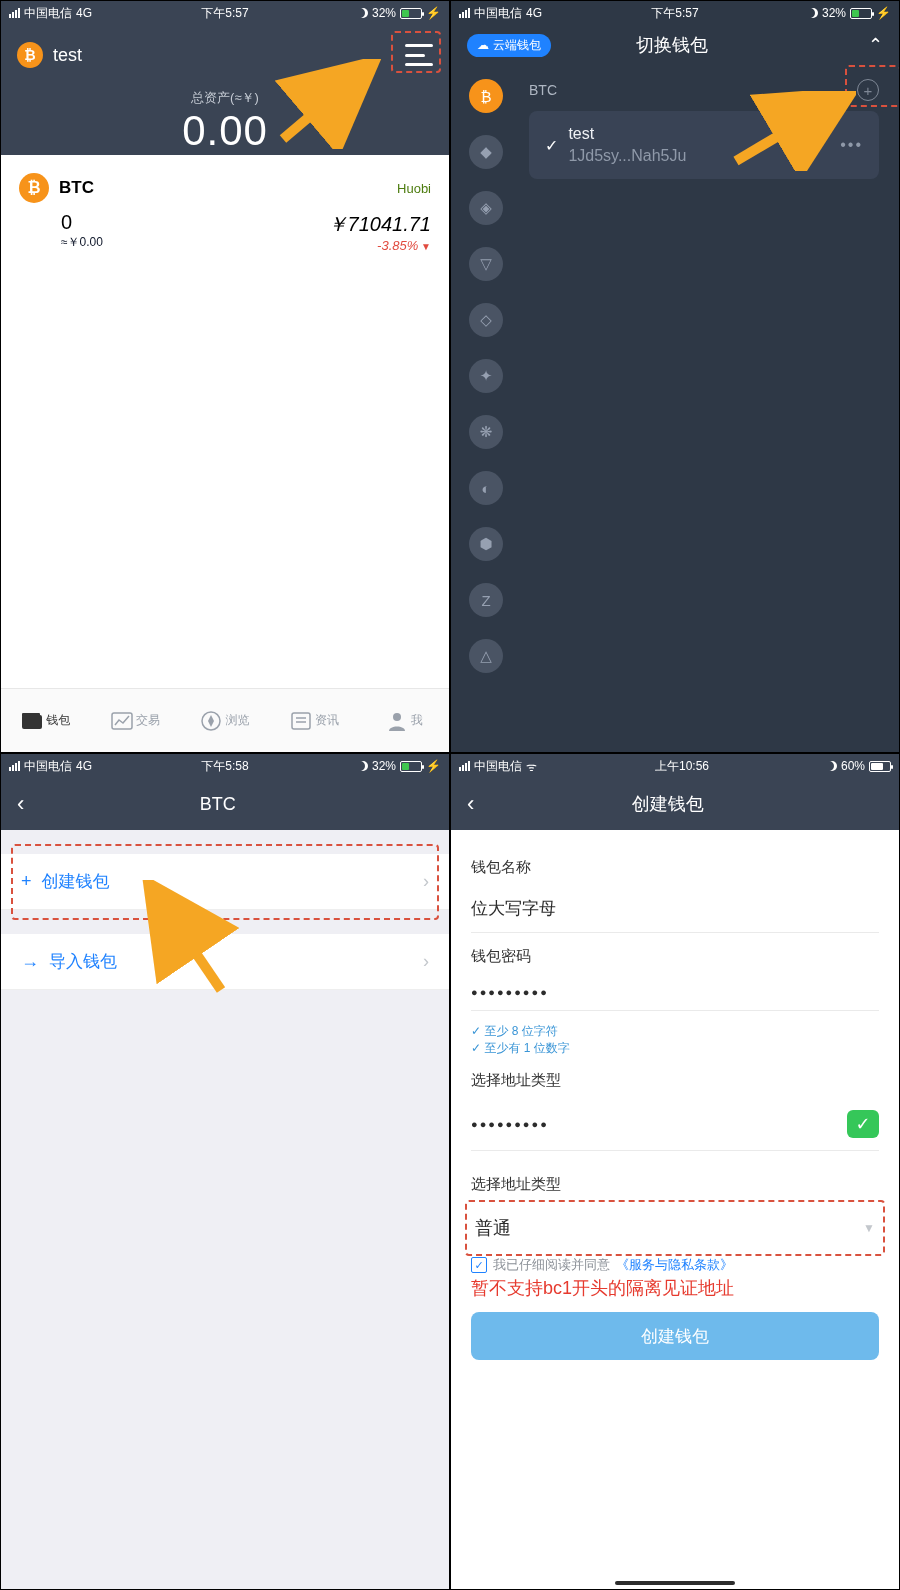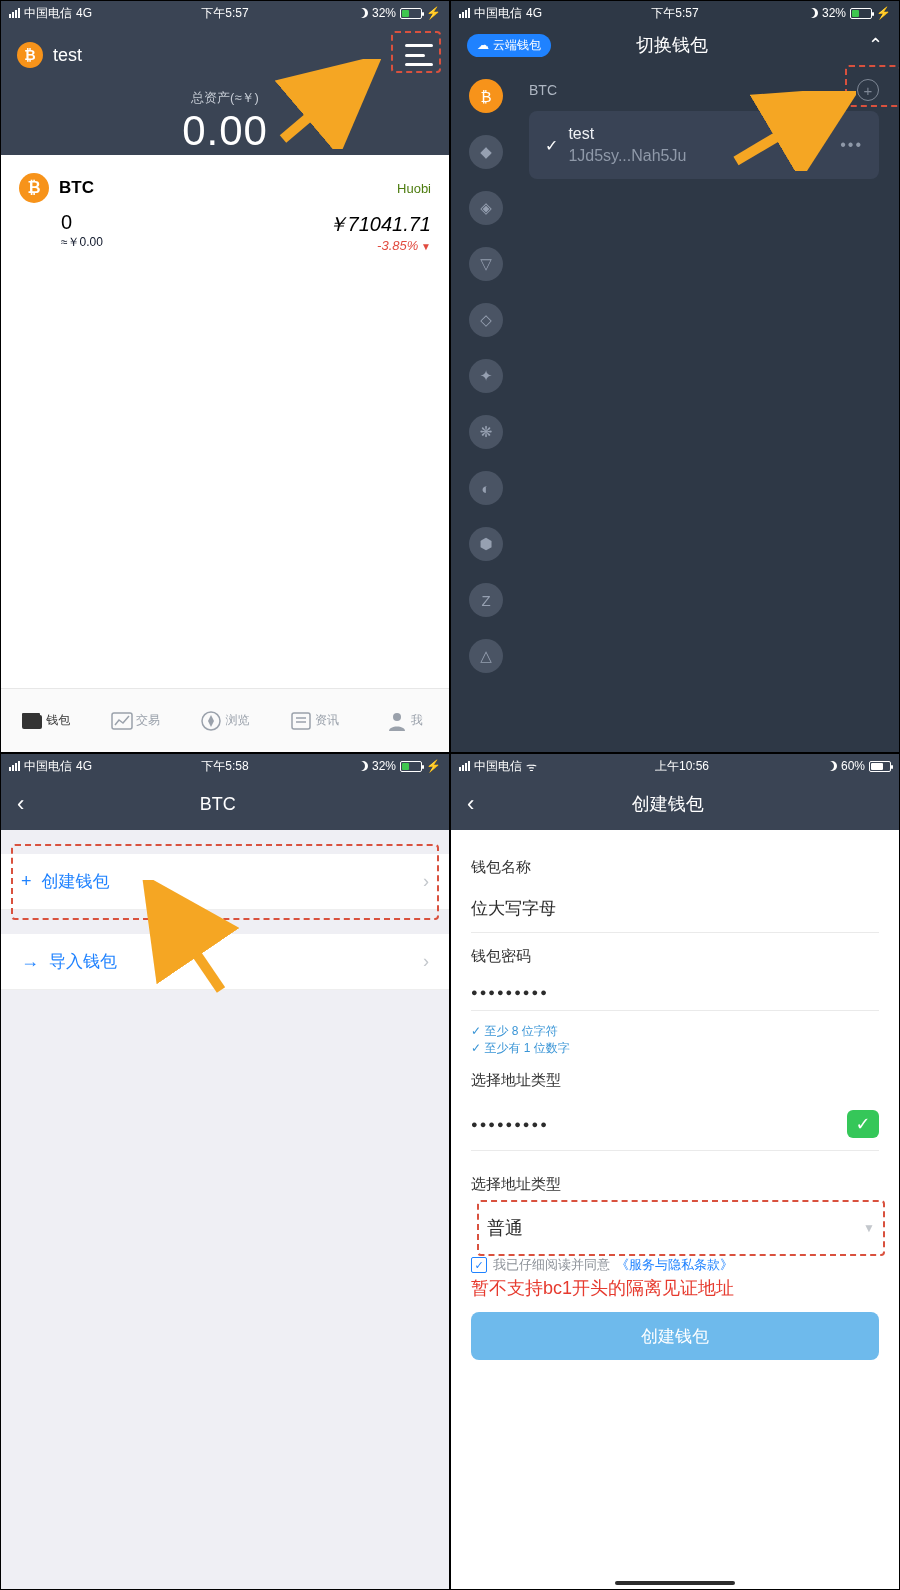--- a/index.html
+++ b/index.html
@@ -405,21 +405,21 @@
       <div>至少有 1 位数字</div>
     </div>
 
     <div class="lbl">选择地址类型</div>
     <div class="field">
       <span style="letter-spacing:2px;font-size:11px">●●●●●●●●●</span>
       <span class="ok-badge">✓</span>
     </div>
 
     <div class="lbl" style="margin-top:24px">选择地址类型</div>
-    <div style="position:relative;margin-left:12px;">
+    <div style="position:relative;">
       <div class="sel-field">
         <span>普通</span>
         <span class="dd">▼</span>
       </div>
       <div class="dash-highlight" style="top:-4px; left:-6px; right:-6px; height:56px;"></div>
     </div>
 
     <div class="agree">
       <span class="cb">✓</span>
       <span>我已仔细阅读并同意</span>

